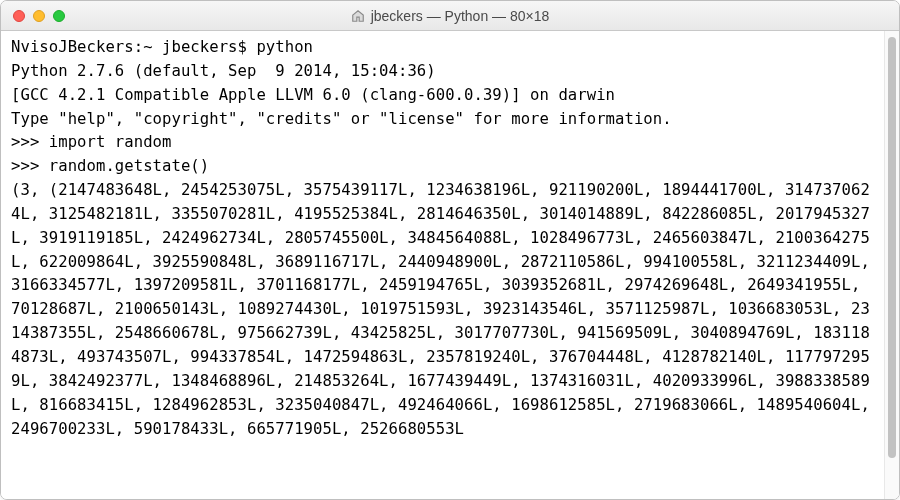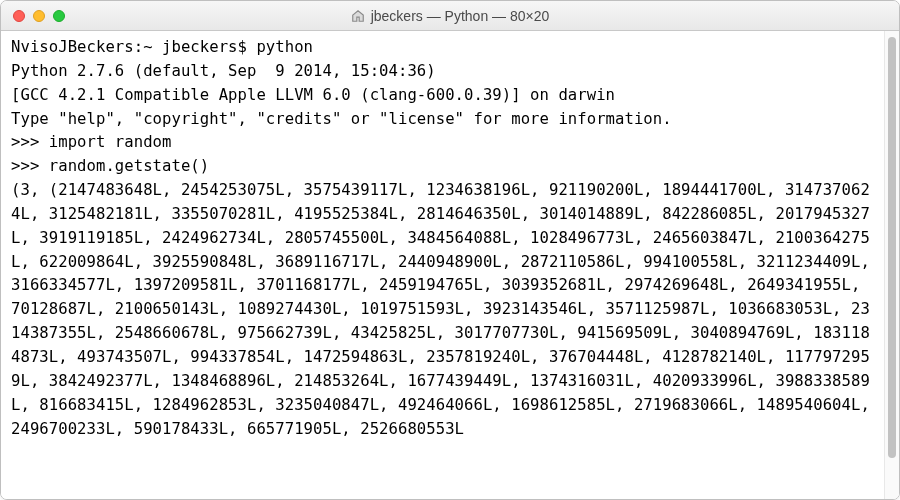--- a/index.html
+++ b/index.html
@@ -102,21 +102,21 @@
       <div class="traffic-light close"></div>
       <div class="traffic-light min"></div>
       <div class="traffic-light zoom"></div>
     </div>
     <div class="title-wrap">
       <span class="home-icon">
         <svg width="14" height="14" viewBox="0 0 24 24" fill="none" stroke="#8a8a8a" stroke-width="2">
           <path d="M3 10.5 L12 3 L21 10.5 V21 H14 V14 H10 V21 H3 Z" fill="#dcdcdc"></path>
         </svg>
       </span>
-      <span>jbeckers — Python — 80×20</span>
+      <span>jbeckers — Python — 80×18</span>
     </div>
   </div>
   <div class="term-body">
     <div class="term-content">NvisoJBeckers:~ jbeckers$ python
 Python 2.7.6 (default, Sep  9 2014, 15:04:36) 
 [GCC 4.2.1 Compatible Apple LLVM 6.0 (clang-600.0.39)] on darwin
 Type "help", "copyright", "credits" or "license" for more information.
 &gt;&gt;&gt; import random
 &gt;&gt;&gt; random.getstate()
 (3, (2147483648L, 2454253075L, 3575439117L, 1234638196L, 921190200L, 1894441700L, 3147370624L, 3125482181L, 3355070281L, 4195525384L, 2814646350L, 3014014889L, 842286085L, 2017945327L, 3919119185L, 2424962734L, 2805745500L, 3484564088L, 1028496773L, 2465603847L, 2100364275L, 622009864L, 3925590848L, 3689116717L, 2440948900L, 2872110586L, 994100558L, 3211234409L, 3166334577L, 1397209581L, 3701168177L, 2459194765L, 3039352681L, 2974269648L, 2649341955L, 70128687L, 2100650143L, 1089274430L, 1019751593L, 3923143546L, 3571125987L, 1036683053L, 2314387355L, 2548660678L, 975662739L, 43425825L, 3017707730L, 941569509L, 3040894769L, 1831184873L, 493743507L, 994337854L, 1472594863L, 2357819240L, 376704448L, 4128782140L, 1177972959L, 3842492377L, 1348468896L, 214853264L, 1677439449L, 1374316031L, 4020933996L, 3988338589L, 816683415L, 1284962853L, 3235040847L, 492464066L, 1698612585L, 2719683066L, 1489540604L, 2496700233L, 590178433L, 665771905L, 2526680553L</div>

